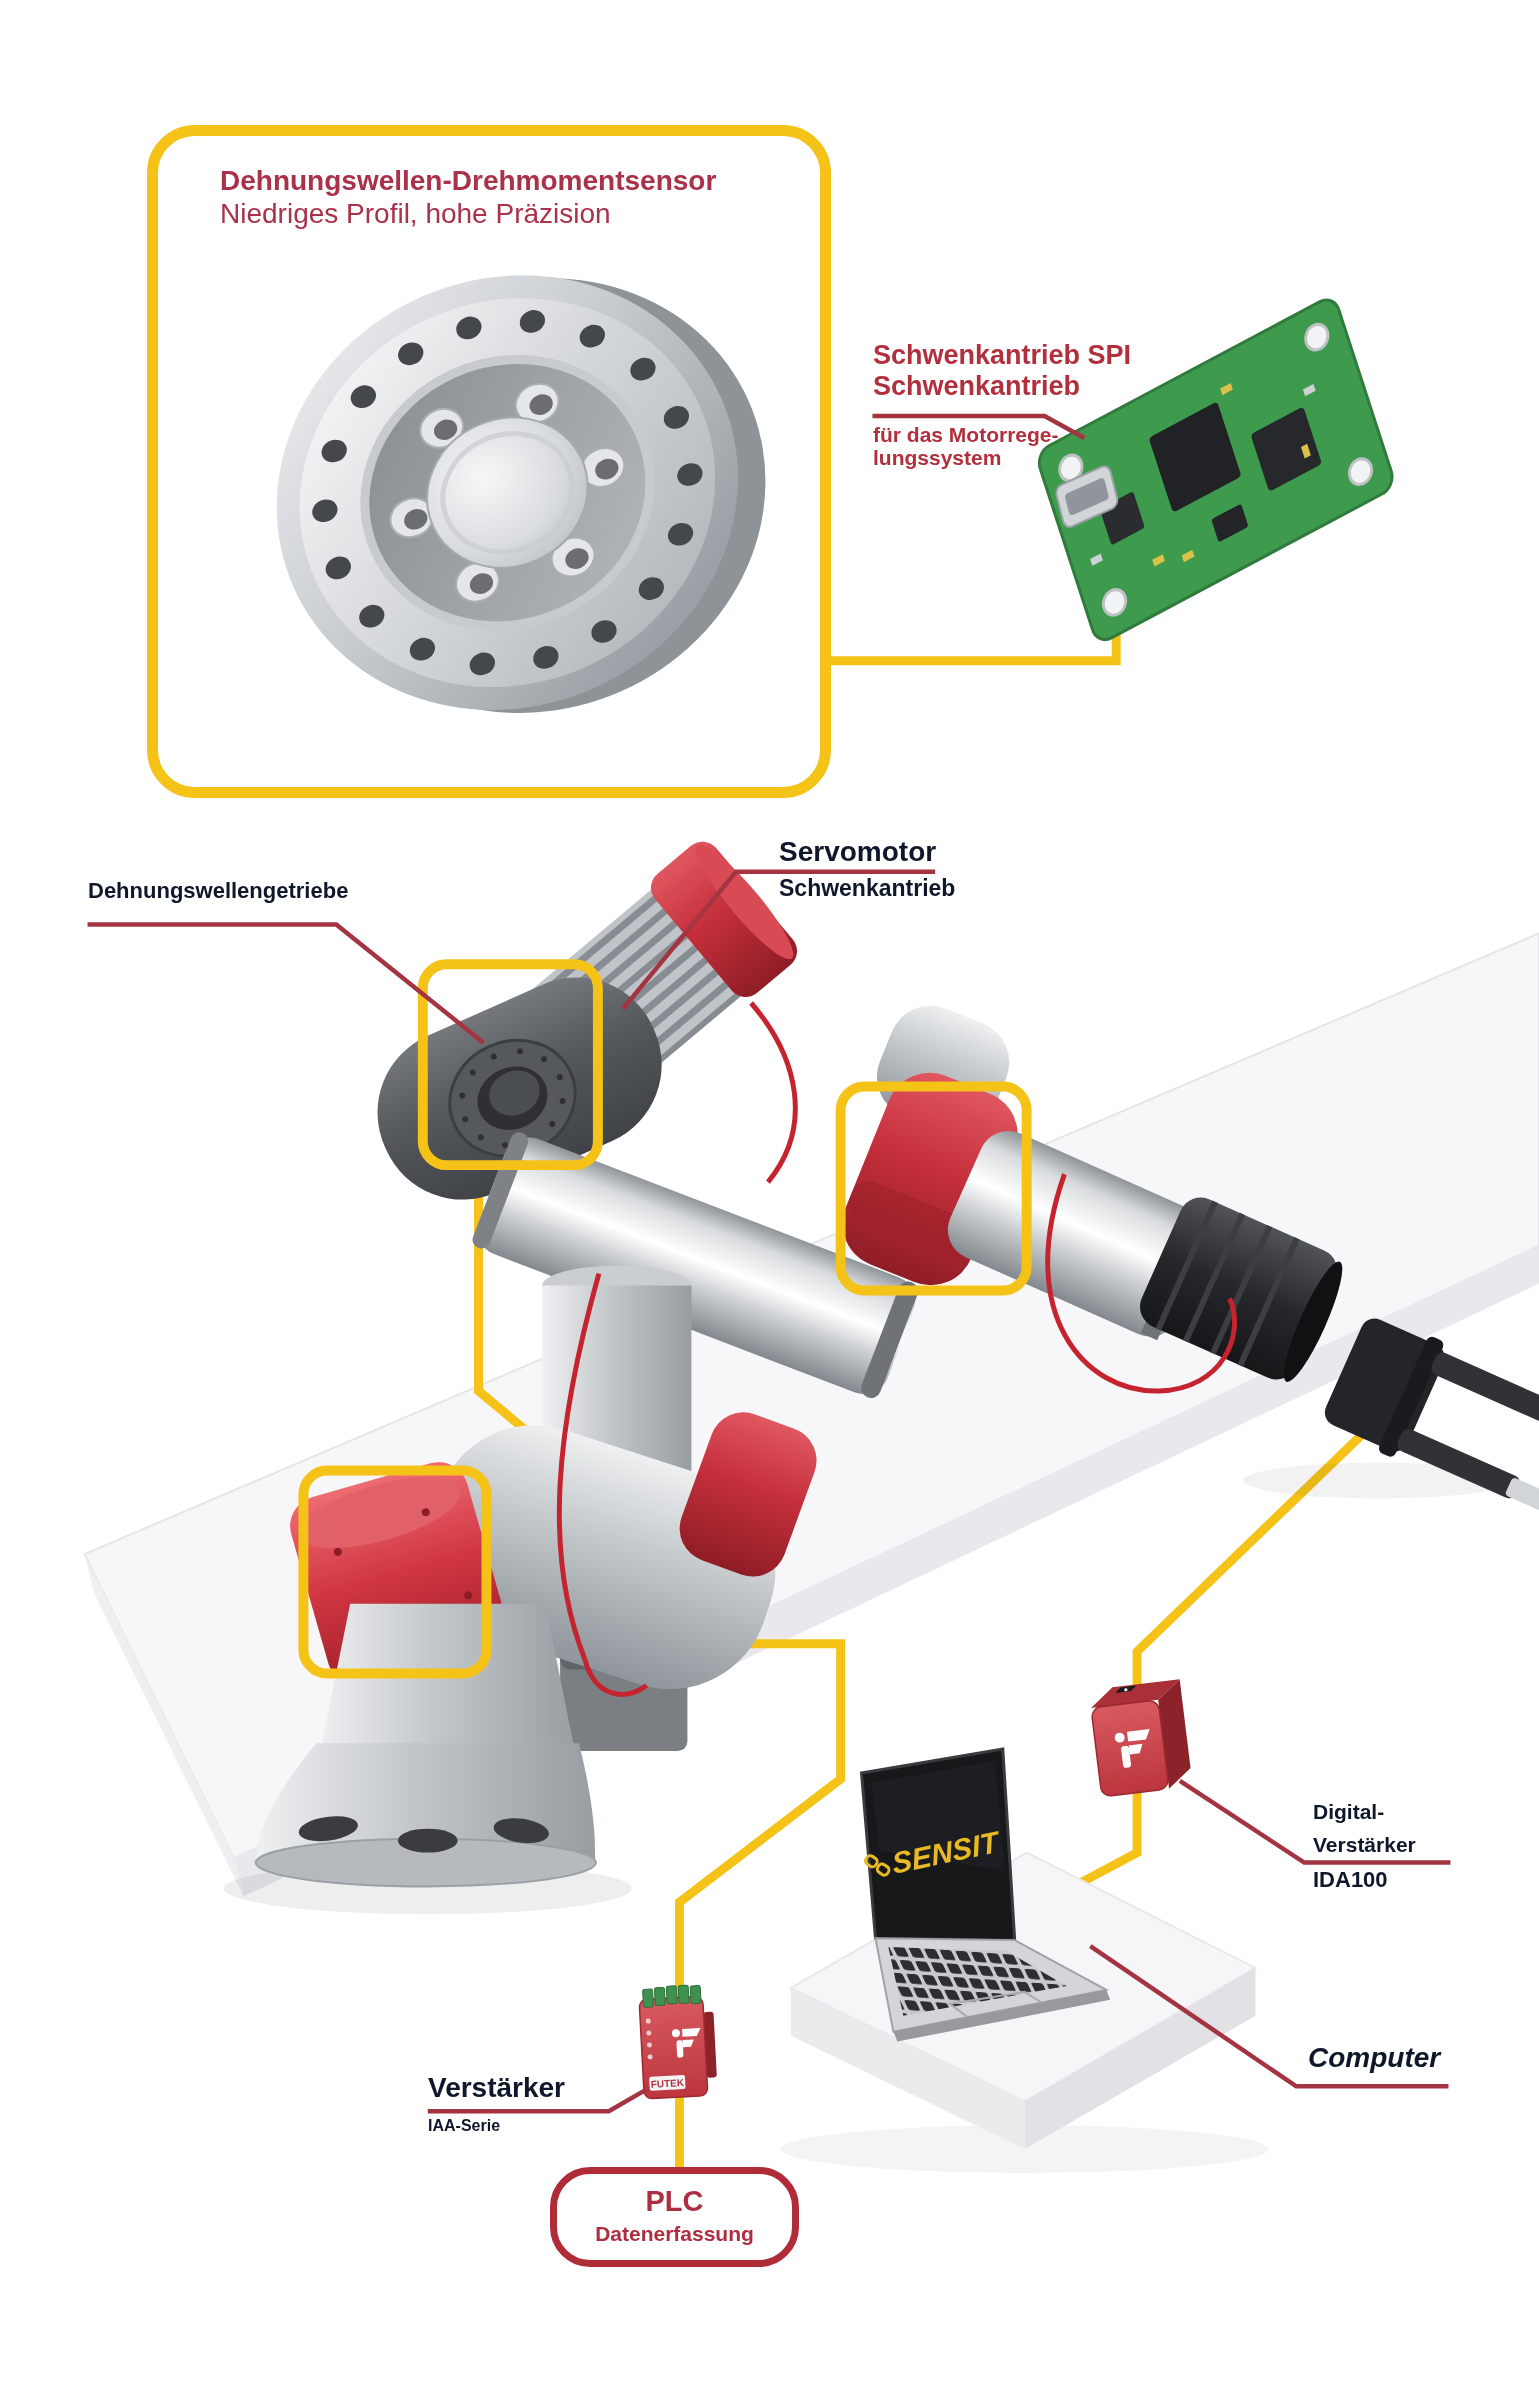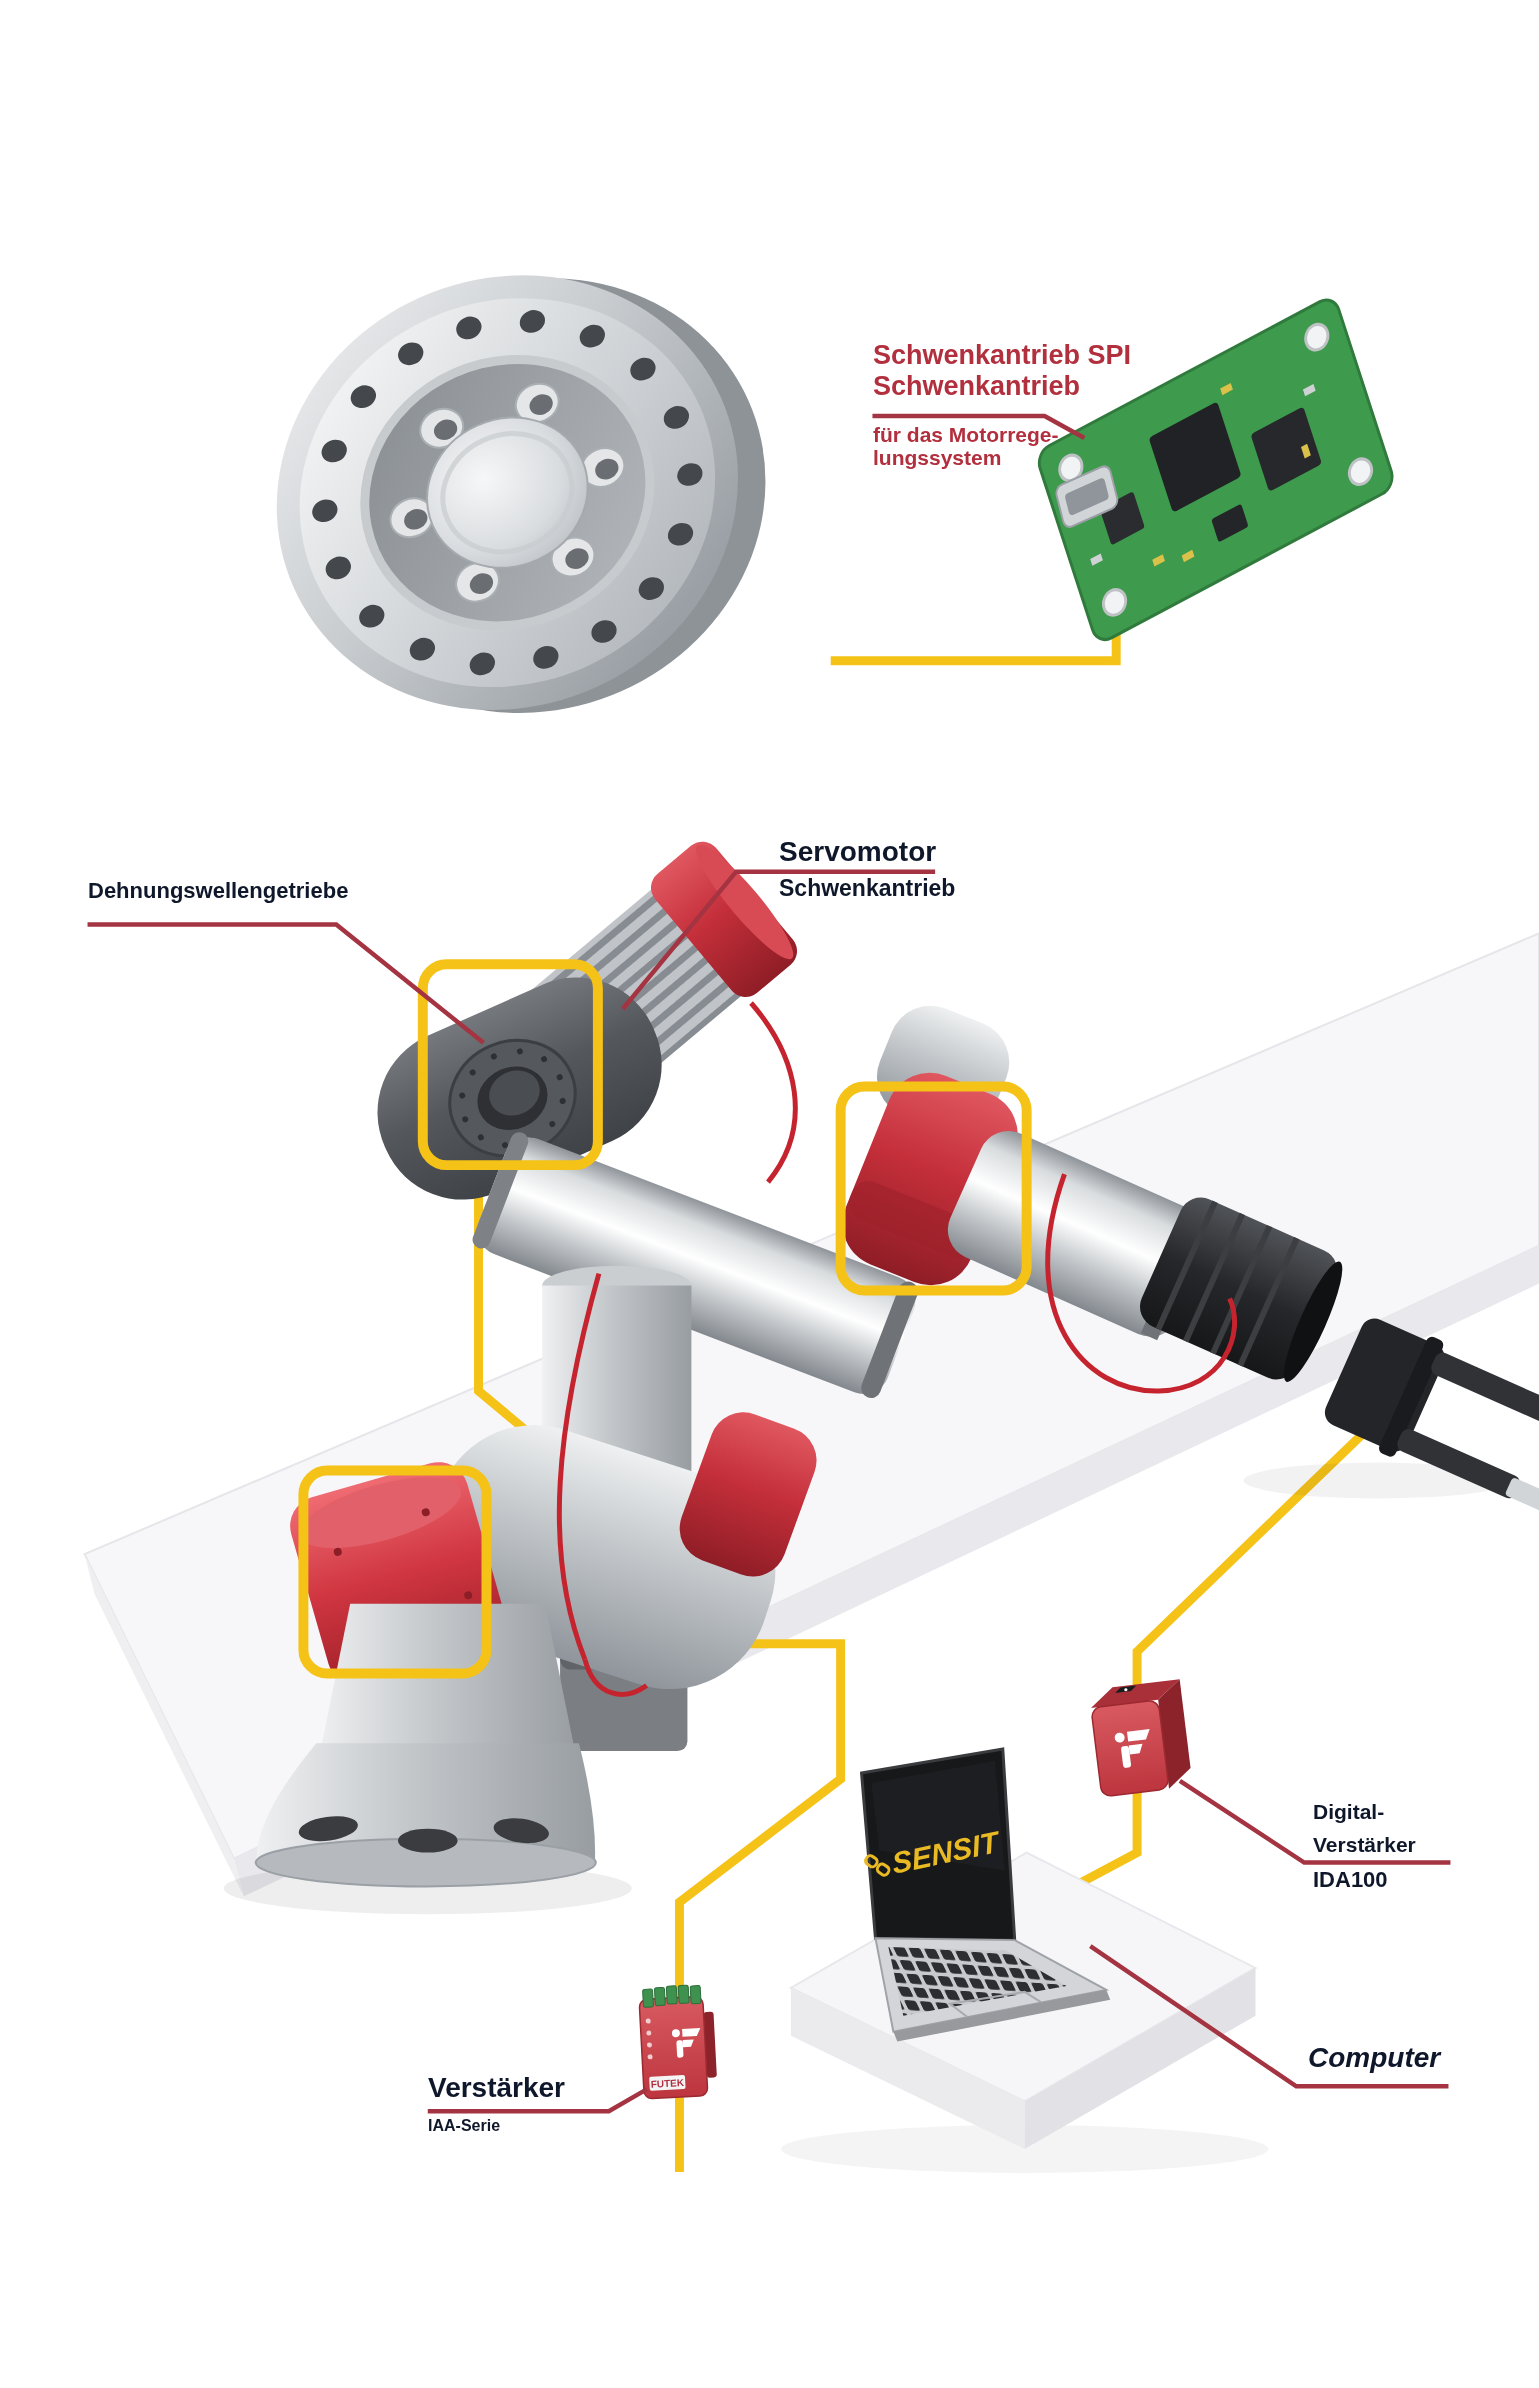--- a/index.html
+++ b/index.html
@@ -356,20 +356,26 @@
   <g fill="none" stroke="#A43441" stroke-width="4.5">
     <path d="M 88 929 H 338 L 486 1048"></path>
     <path d="M 940 876 H 740 L 626 1014"></path>
     <path d="M 877 418 H 1050 L 1090 440"></path>
     <path d="M 1186 1790 L 1311 1872 H 1458"></path>
     <path d="M 1096 1956 L 1303 2097 H 1456"></path>
     <path d="M 430 2122 H 612 L 650 2100"></path>
   </g>
 </svg>
 
+<div class="sensor-box">
+  <div class="sensor-title">
+    <span>Dehnungswellen-Drehmomentsensor</span><br>
+    <span class="sensor-sub">Niedriges Profil, hohe Präzision</span>
+  </div>
+</div>
 
 <div class="lbl spi-block">
   <span>Schwenkantrieb SPI</span><br>
   <span>Schwenkantrieb</span>
 </div>
 <div class="lbl spi-small">
   <span>für das Motorrege-</span><br>
   <span>lungssystem</span>
 </div>
 
@@ -382,15 +388,19 @@
   <span>Digital-</span><br>
   <span>Verstärker</span>
 </div>
 <div class="lbl ida-model">IDA100</div>
 
 <div class="lbl comp-lbl">Computer</div>
 
 <div class="lbl amp-lbl">Verstärker</div>
 <div class="lbl amp-model">IAA-Serie</div>
 
+<div class="plc-box">
+  <div class="plc-title">PLC</div>
+  <div class="plc-sub">Datenerfassung</div>
+</div>
 
 </div>
 
 
 </body></html>

